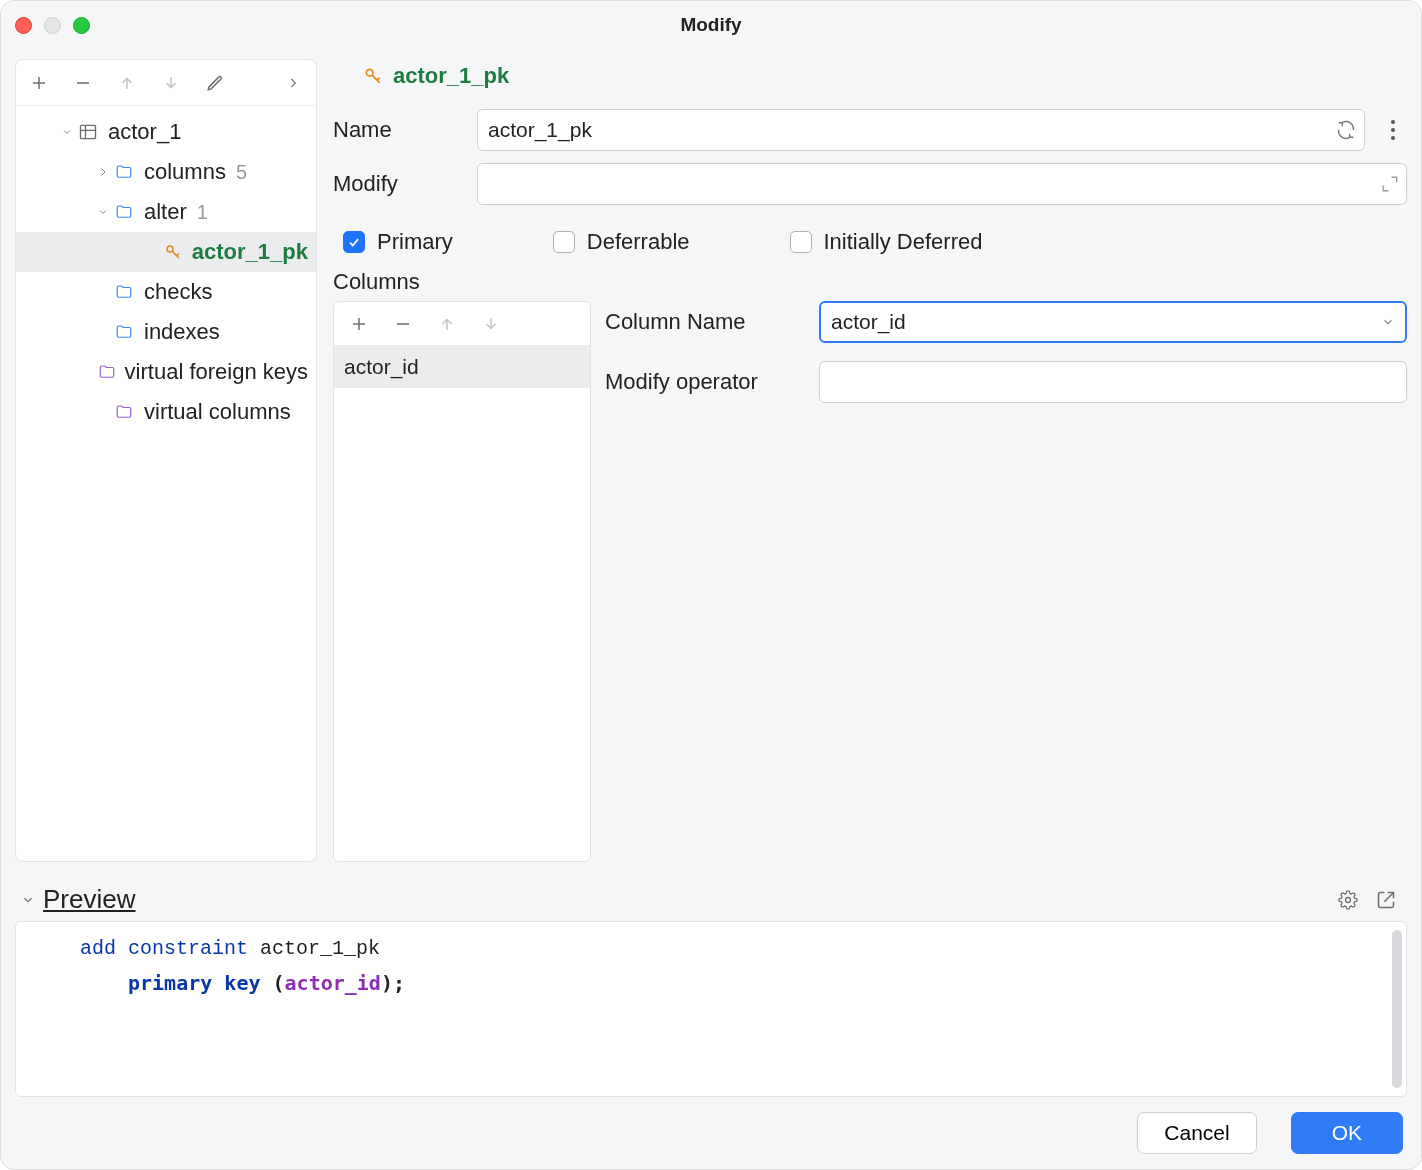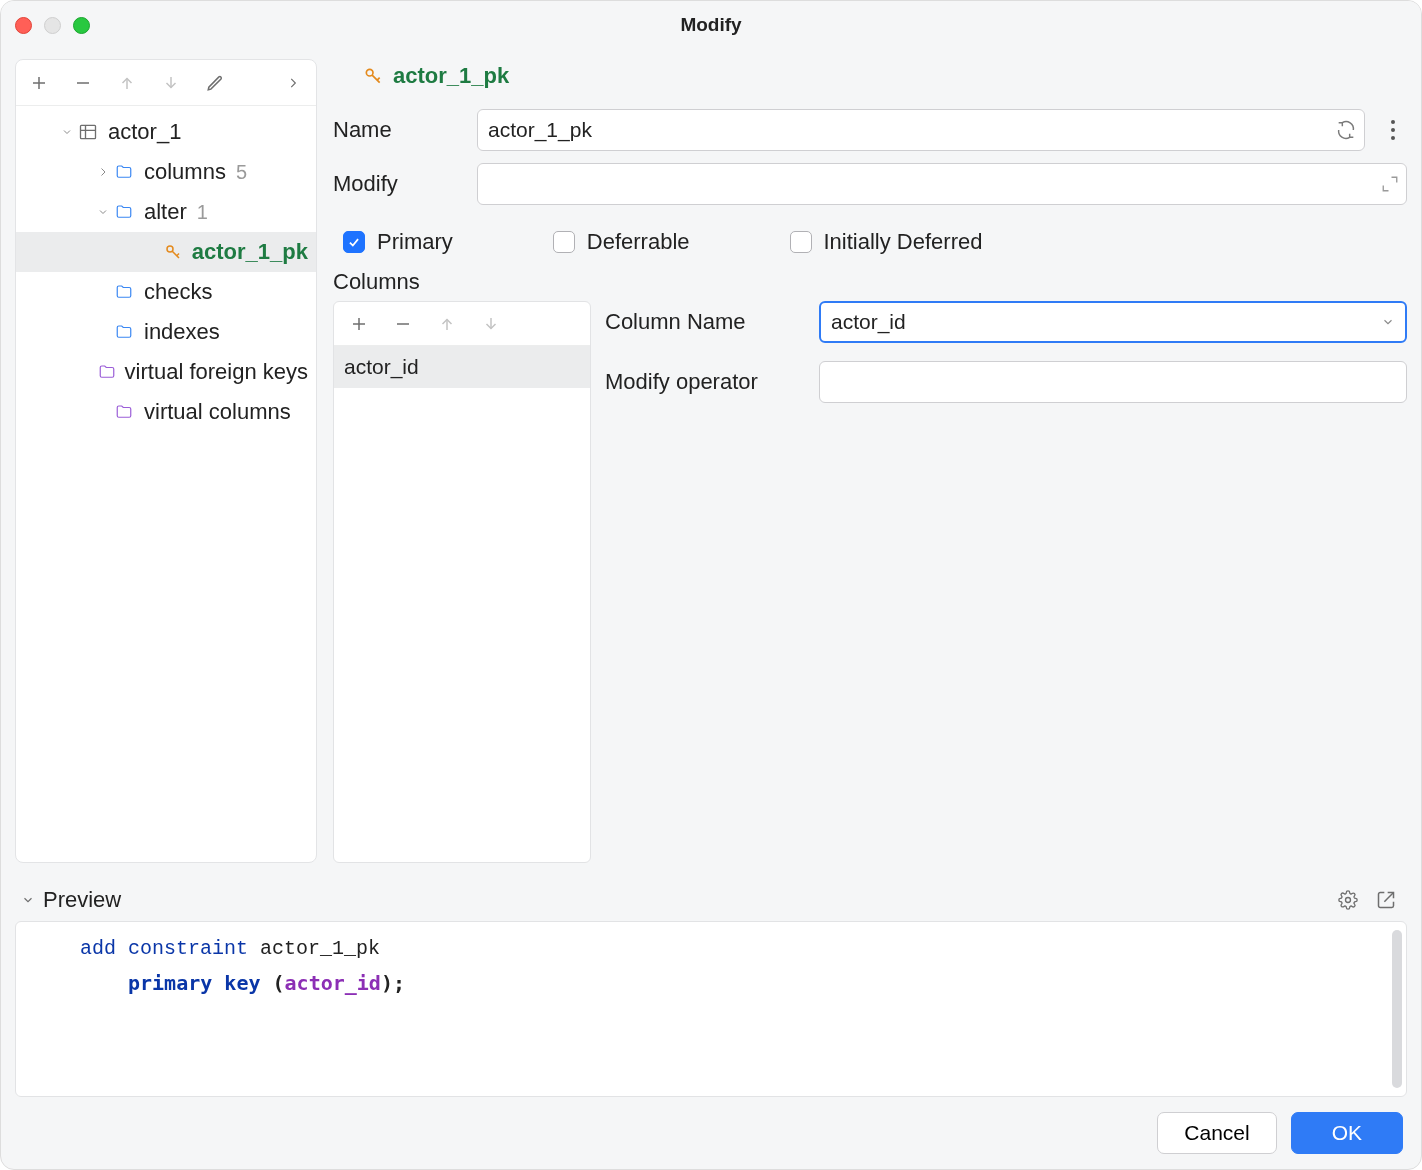--- a/index.html
+++ b/index.html
@@ -163,21 +163,21 @@
     background:#fff; padding:0 10px; font-size:21px;
   }
   
   .preview {
     margin: 8px 14px 0 14px; display:flex; flex-direction:column;
   }
   .preview-header {
     display:flex; align-items:center; padding: 6px 6px; gap:8px;
   }
   .preview-header .spacer { flex:1; }
-  .preview-title { font-size:22px; }
+  .preview-title { font-size:26px;text-decoration:underline; }
   .preview-body {
     height: 176px; background:#fff; border:1px solid #e2e3e5;
     border-radius:6px; padding:10px 16px;
     font-family: ui-monospace, "SF Mono", Menlo, Consolas, monospace;
     font-size: 20px; line-height: 1.7;
     overflow:auto; position:relative;
   }
   .preview-body .scrollbar{
     position:absolute; right:4px; top:8px; bottom:8px; width:10px;
     background:#d9dadd; border-radius:5px;
@@ -189,20 +189,21 @@
   
   .footer {
     height: 72px; display:flex; align-items:center; justify-content:flex-end;
     gap:14px; padding: 0 18px;
   }
   .btn {
     height:42px; padding:0 26px; border-radius:7px;
     border:1px solid #cfcfd2; background:#fff; font-size:21px;
     display:inline-flex; align-items:center; justify-content:center;
     cursor:pointer;
+    margin-left:20px;
   }
   .btn.primary {
     background:#2f7bf6; border-color:#2f7bf6; color:#fff;
     padding:0 40px;
   }
   svg { display:block; }
 </style>
 </head>
 <body>
 

